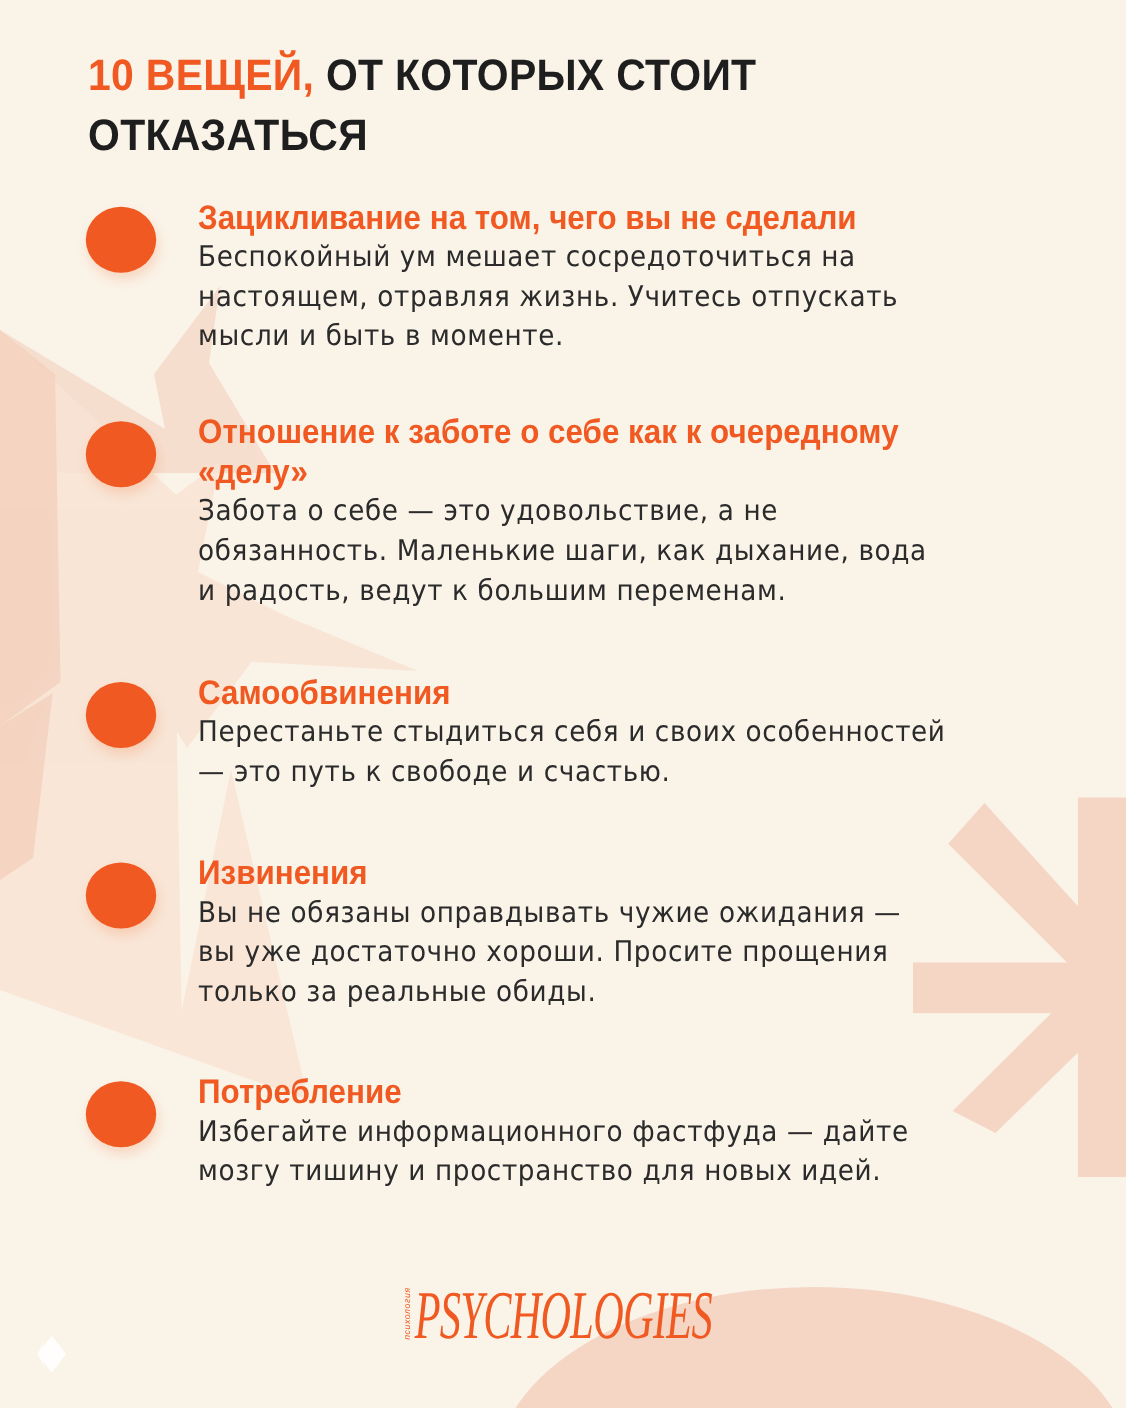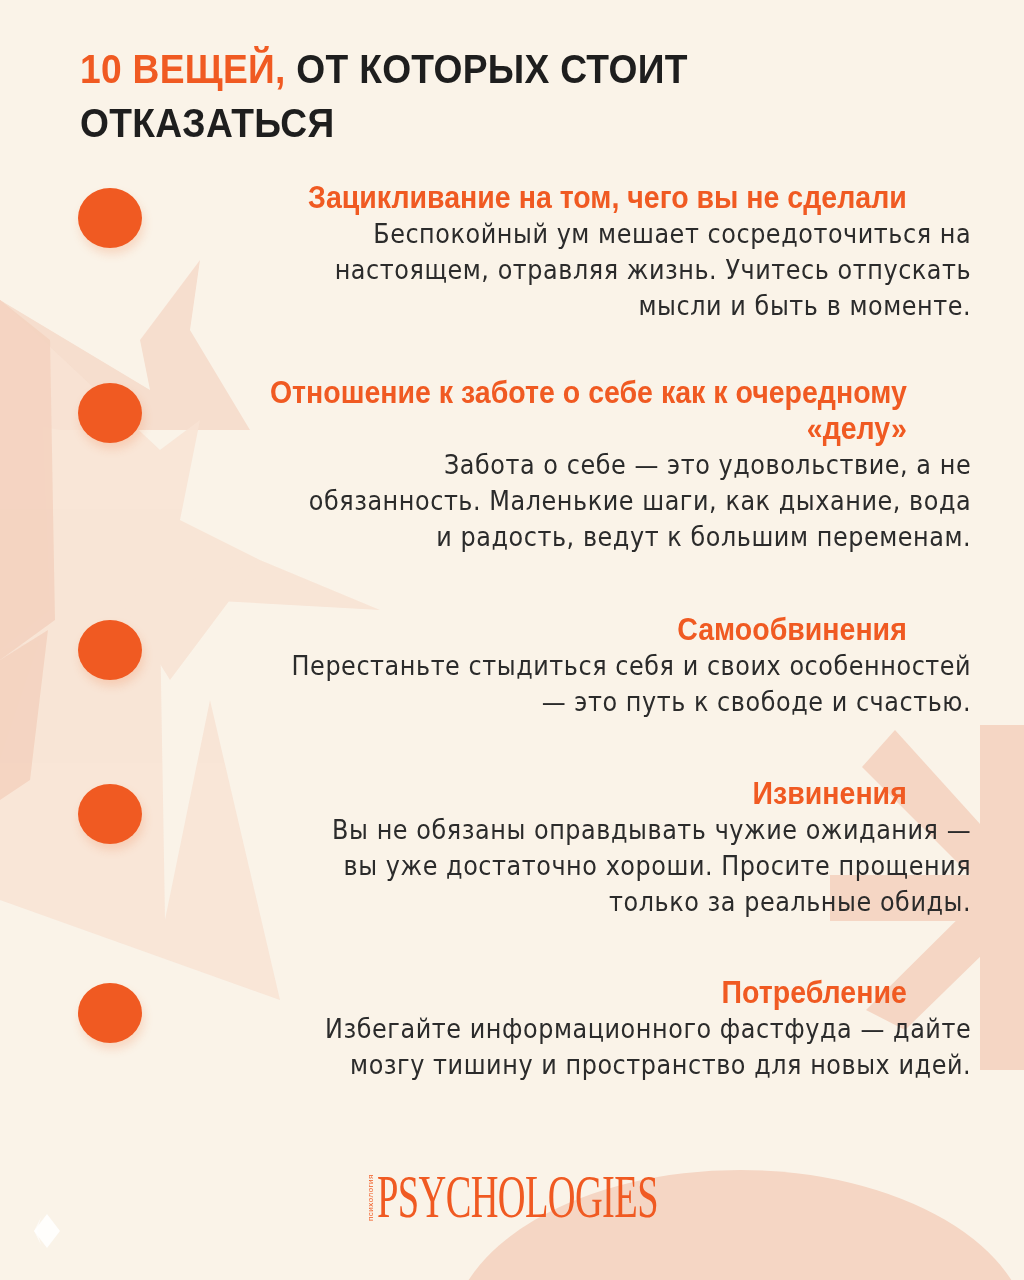--- a/index.html
+++ b/index.html
@@ -22,41 +22,42 @@
   }
   .title .accent { color: #f05a22; }
 
   .item { position: absolute; left: 78px; width: 900px; }
   .dot {
     position: absolute; left: 0; top: 8px;
     width: 64px; height: 60px; border-radius: 50%;
     background: #f05a22;
     box-shadow: 2px 6px 10px rgba(240,120,60,0.22);
   }
-  .item-text { position: absolute; left: 102px; top: 0; width: 790px; text-align: right; }
+  .item-text { position: absolute; left: 102px; top: 0; width: 790px; }
   .item-title {
     font-family: "Liberation Sans", sans-serif;
     font-weight: 700; font-size: 31px; line-height: 36px;
     color: #f05a22; margin: 0;
     transform: scaleX(0.92); transform-origin: left top;
     white-space: pre-line;
   }
   .item-body {
     font-family: "DejaVu Sans", sans-serif;
     font-size: 26px; line-height: 36px; color: #2b2b2b;
     margin: 0; letter-spacing: 0.6px;
     transform: scaleX(0.92); transform-origin: left top;
     width: 860px;
     white-space: pre-line;
   }
 
   .logo {
     position: absolute; left: 366px; top: 1168px;
-    display: flex; align-items: flex-end;
+    display: flex; 
     color: #f05a22;
+    font-style: italic;
   }
   .logo-sub {
     font-family: "Liberation Sans", sans-serif;
     font-size: 8px; writing-mode: vertical-rl; transform: rotate(180deg);
     letter-spacing: 0.5px; margin-right: 2px; height: 52px; text-align: center;
   }
   .logo-main {
     font-family: "Liberation Serif", serif;
     font-size: 62px; line-height: 56px; letter-spacing: -1px;
     transform: scaleX(0.62); transform-origin: left bottom;

